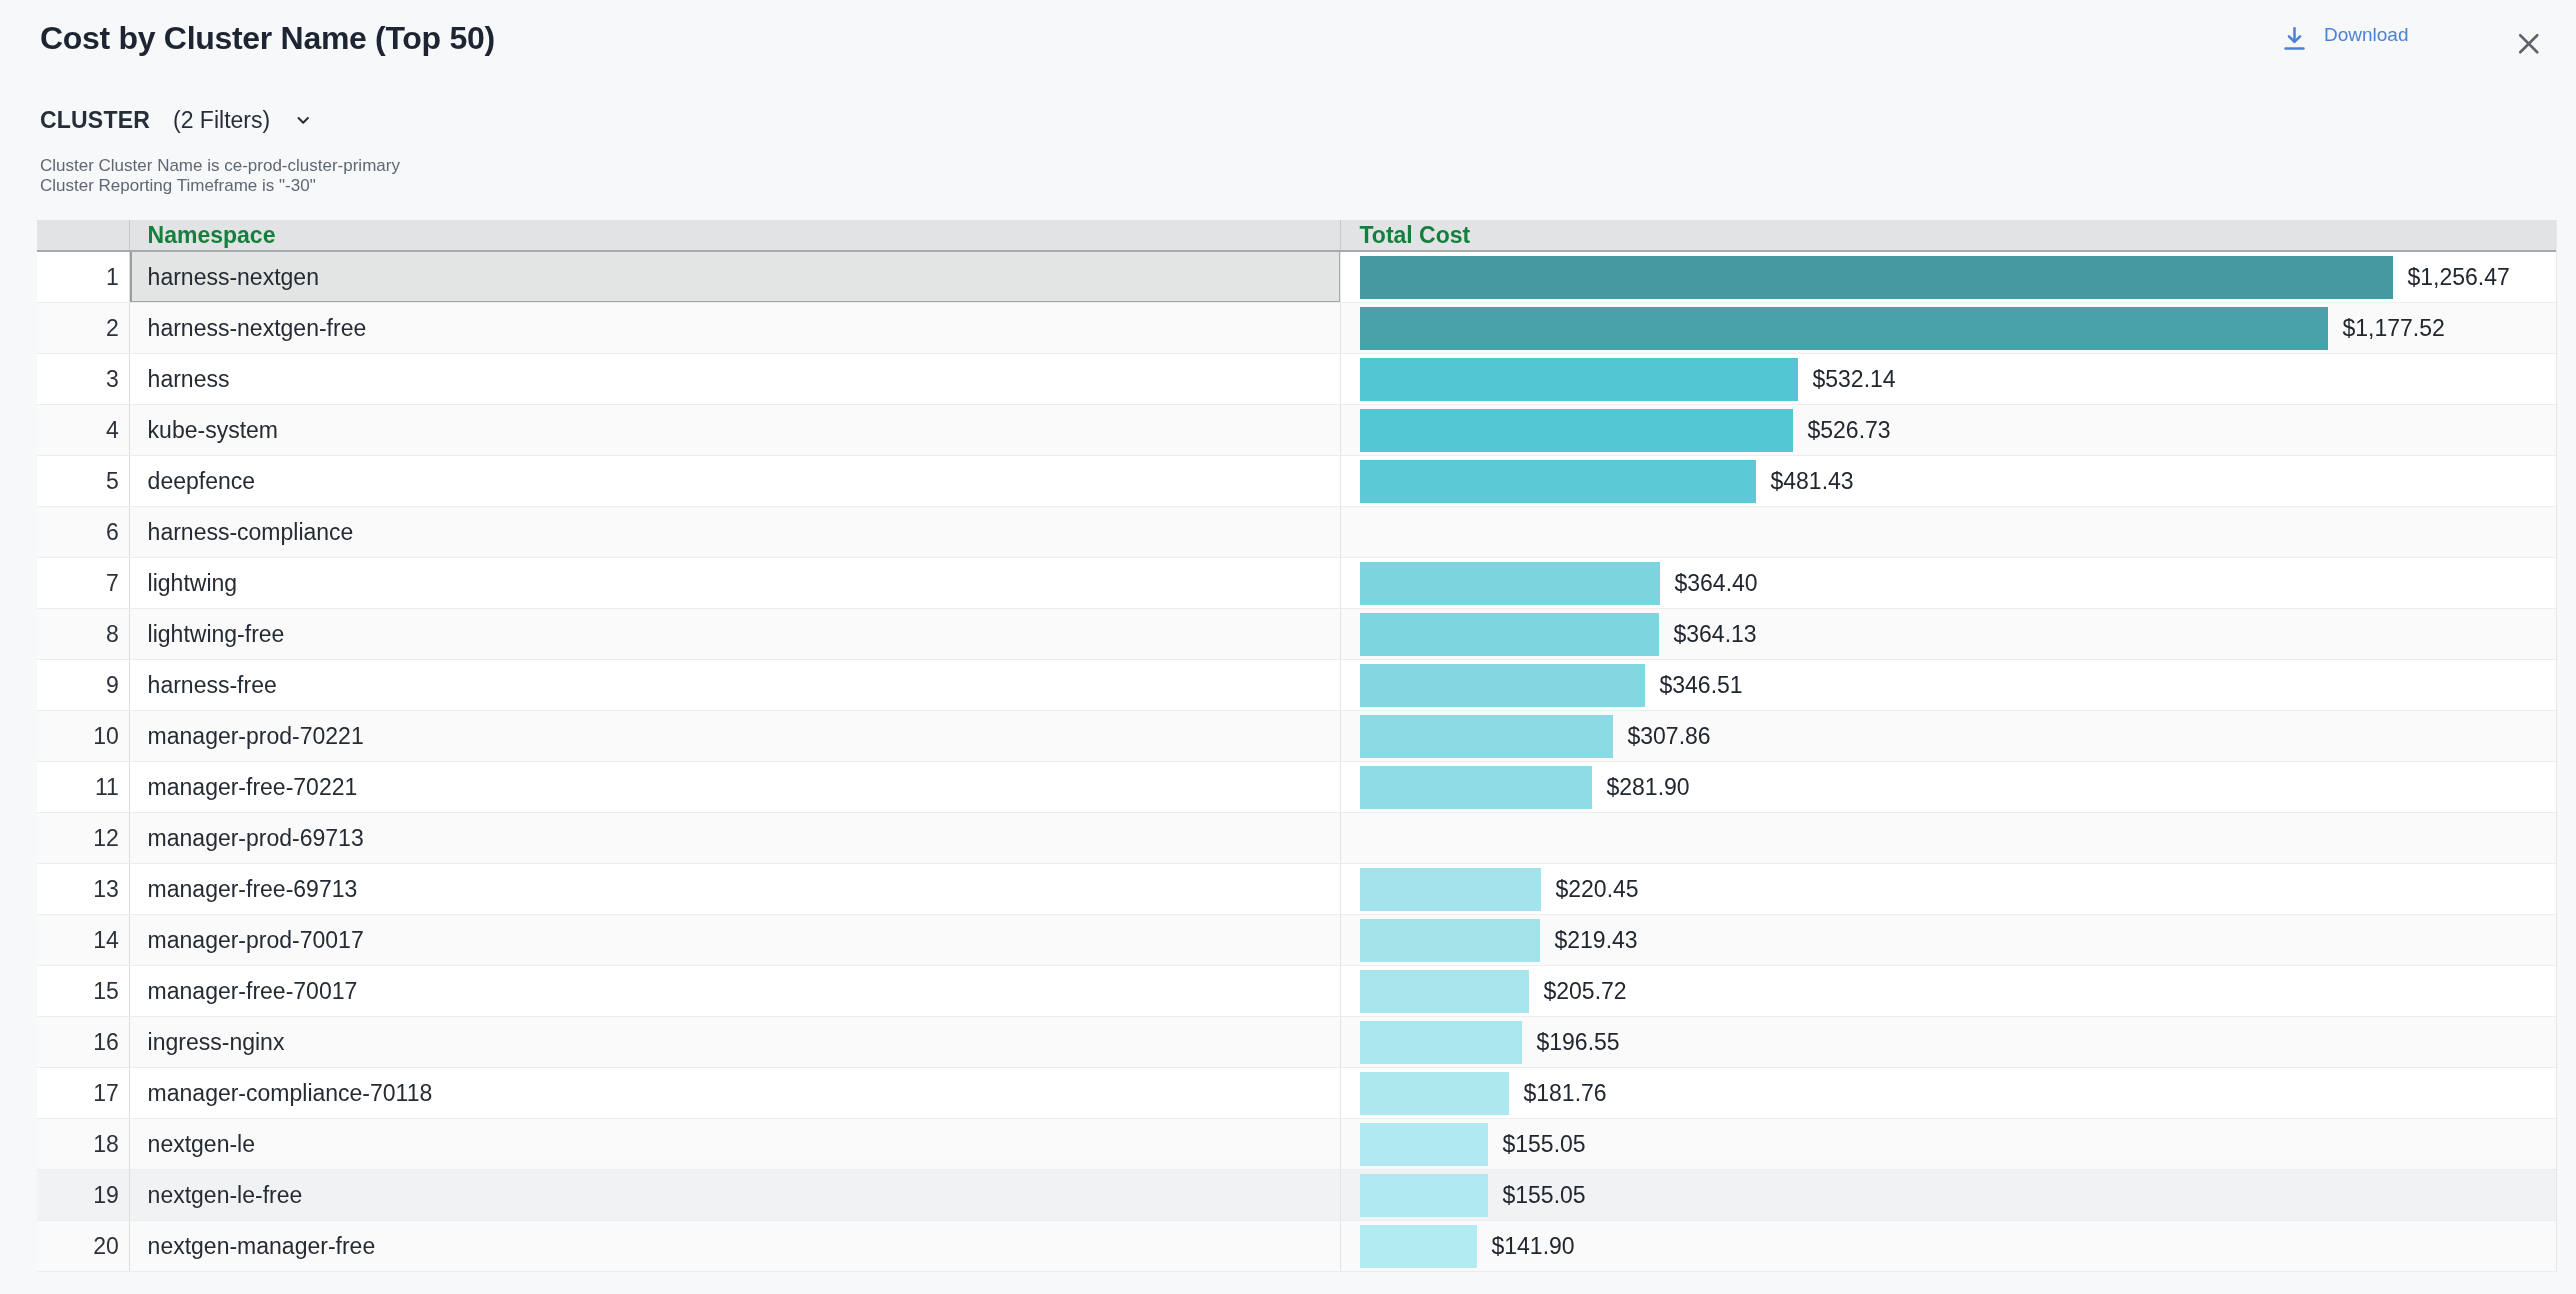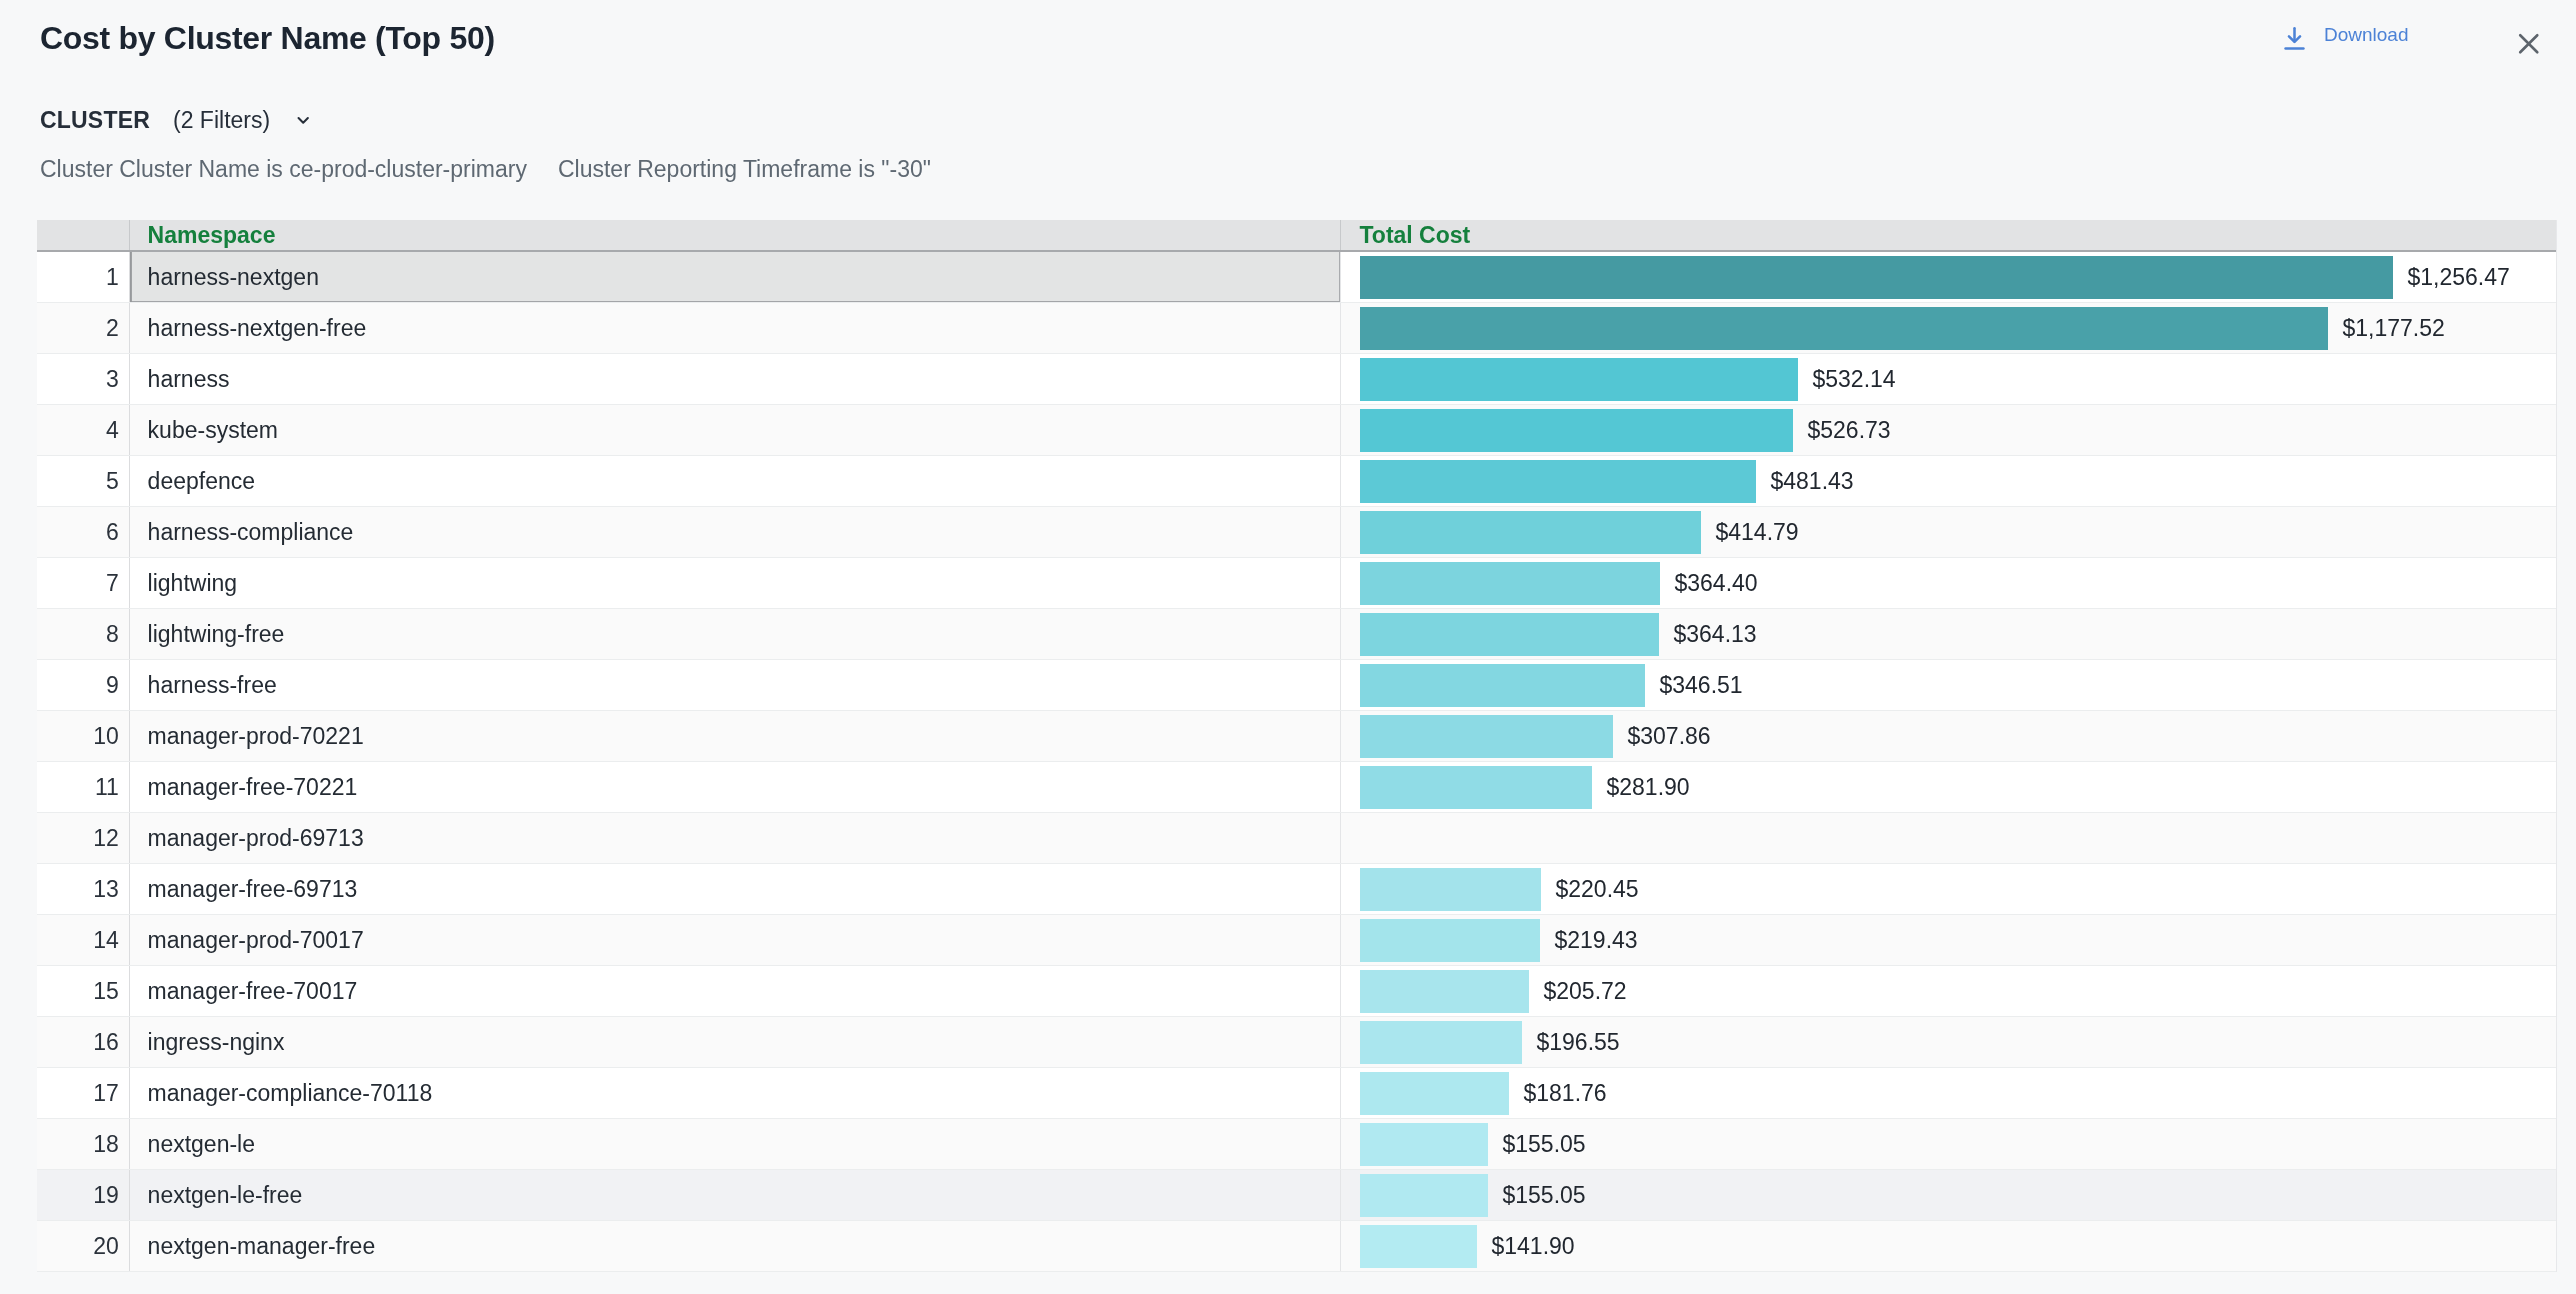--- a/index.html
+++ b/index.html
@@ -26,21 +26,21 @@
   }
   .filterbar {
     position:absolute; left:40px; top:107px;
     display:flex; align-items:center; gap:23px;
     font-size:23px; color:#262e39; cursor:pointer;
   }
   .filterbar .grp { font-weight:700; letter-spacing:0.2px; }
   .filterbar .cnt { font-weight:400; }
   .applied {
     position:absolute; left:40px; top:156px;
-    display:flex; gap:31px; font-size:23px; color:#5e6872;
+    display:flex; font-size:17px; color:#5e6872;flex-direction:column;
   }
   .grid {
     position:absolute; left:37px; top:220px; width:2519px;
     border-right:0.9px solid #e7e8ea;
   }
   .ghead {
     display:flex; height:32px; box-sizing:border-box;
     background:#e2e3e4; border-bottom:2.8px solid #a7a9ac;
     font-weight:700; font-size:23px; color:#15803d;
   }
@@ -145,24 +145,20 @@
     <div class="cell num">5</div>
     <div class="cell ns">deepfence</div>
     <div class="cell cost">
       <div class="bar" style="width: 396px; background: rgb(92, 201, 214);"></div>
       <span class="val">$481.43</span>
     </div>
   </div>
         <div class="grow stripe">
     <div class="cell num">6</div>
     <div class="cell ns">harness-compliance</div>
-    <div class="cell cost">
-      <div class="bar" style="width: 341px; background: rgb(111, 208, 218);"></div>
-      <span class="val">$414.79</span>
-    </div>
   </div>
         <div class="grow">
     <div class="cell num">7</div>
     <div class="cell ns">lightwing</div>
     <div class="cell cost">
       <div class="bar" style="width: 300px; background: rgb(124, 212, 222);"></div>
       <span class="val">$364.40</span>
     </div>
   </div>
         <div class="grow stripe">

